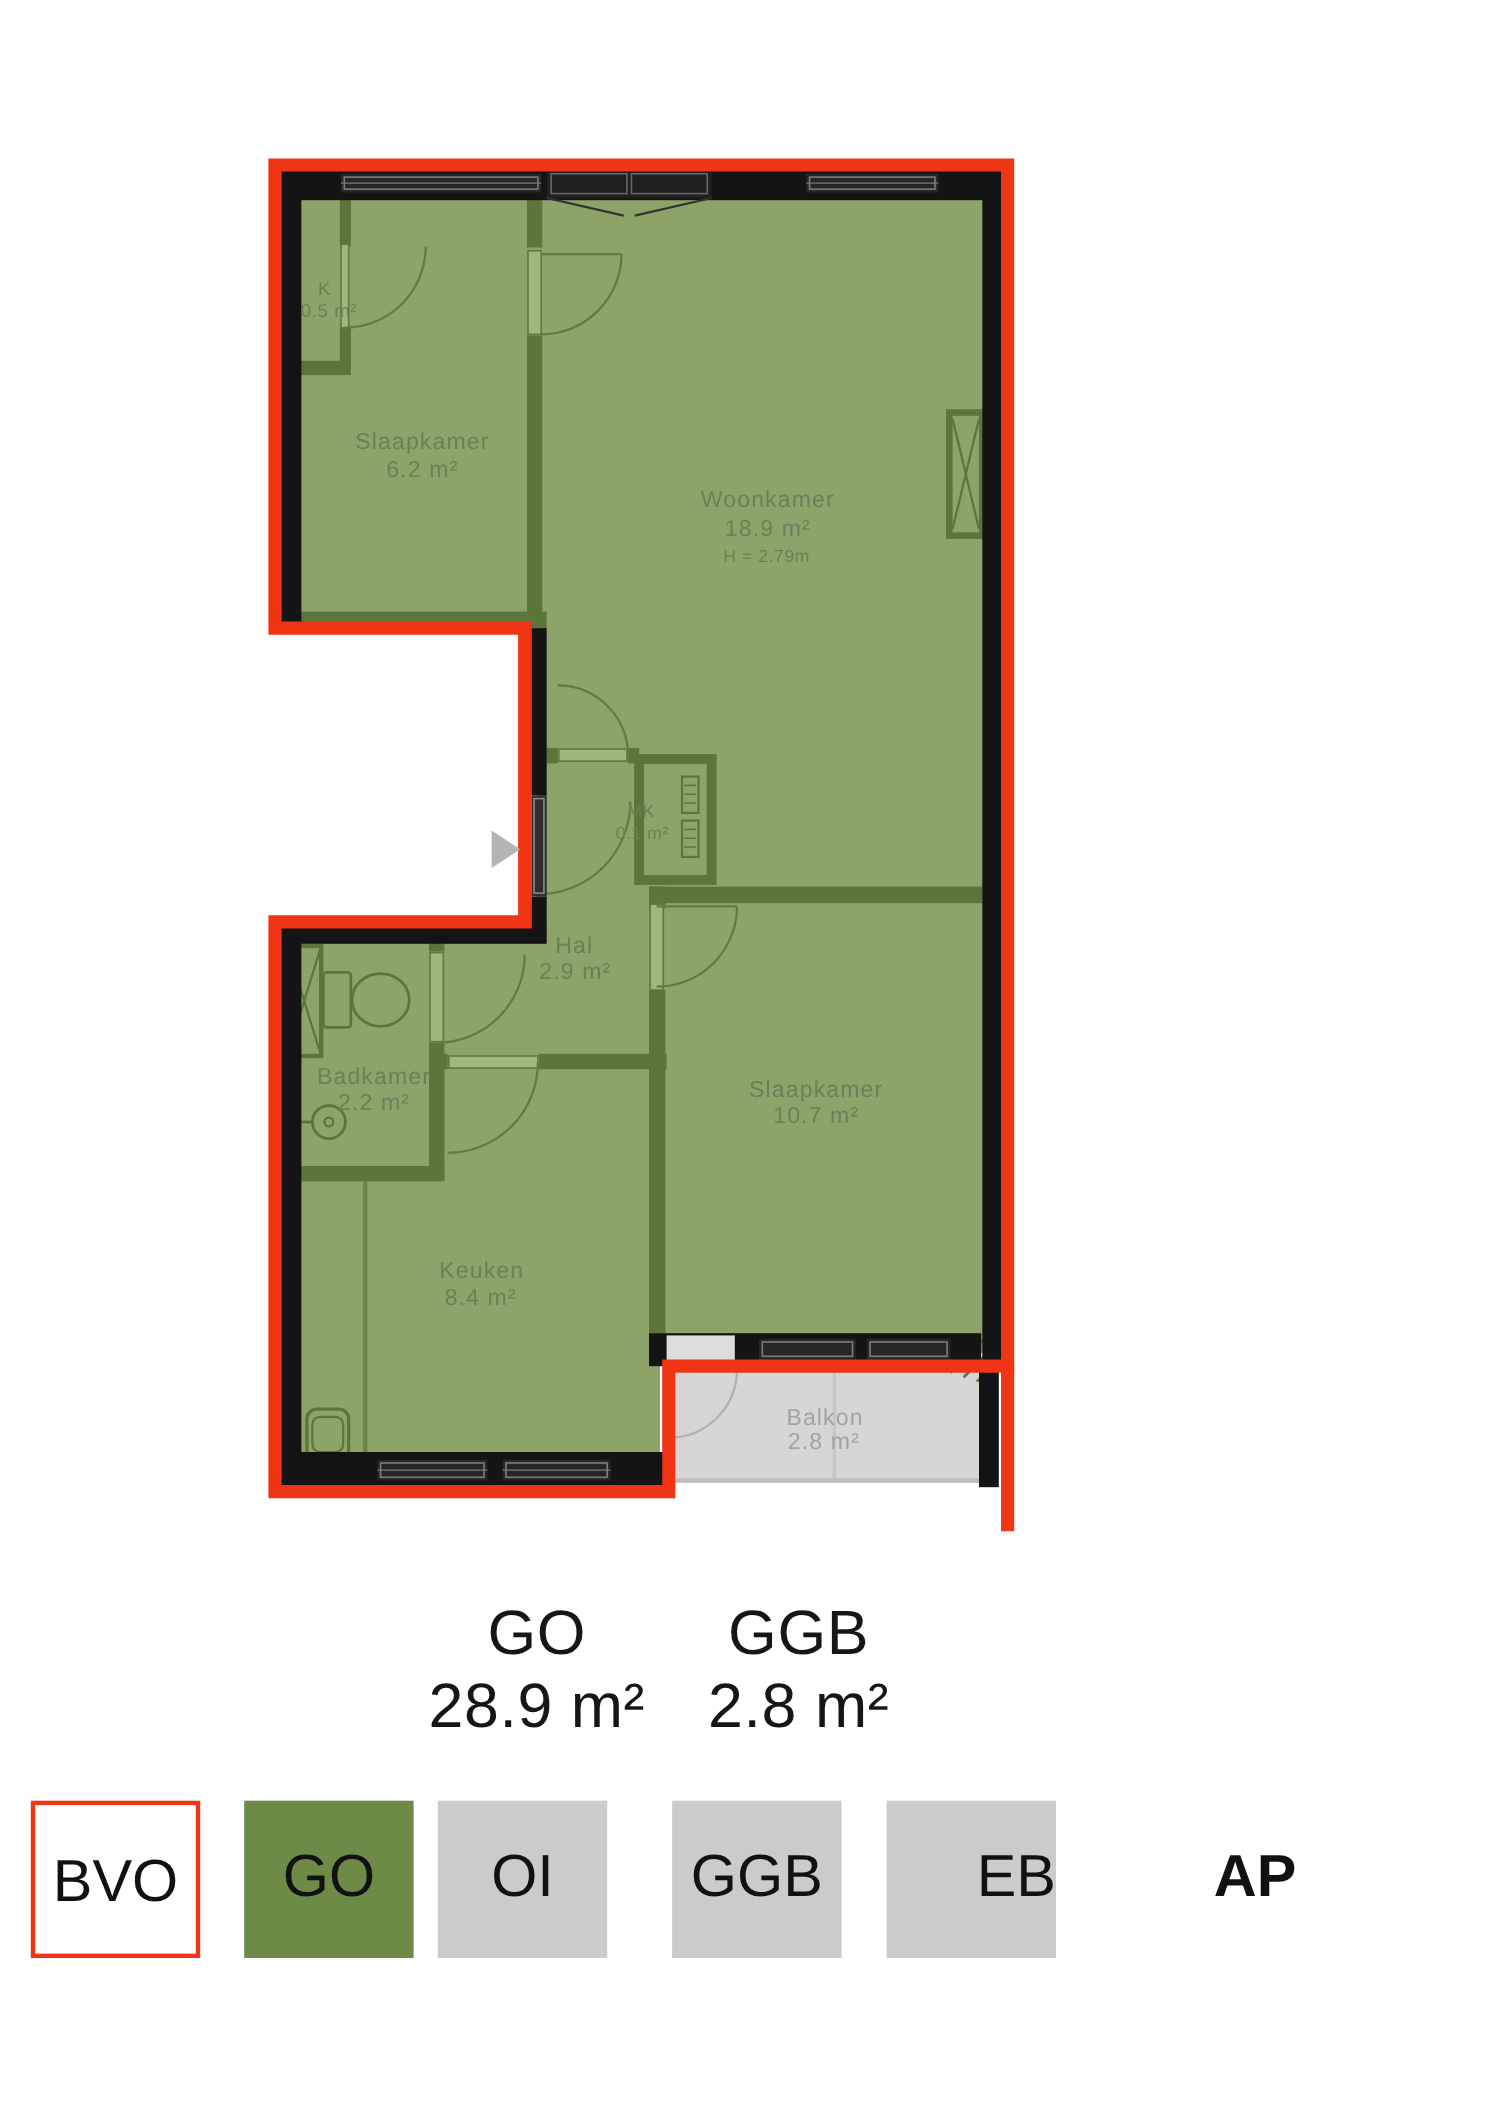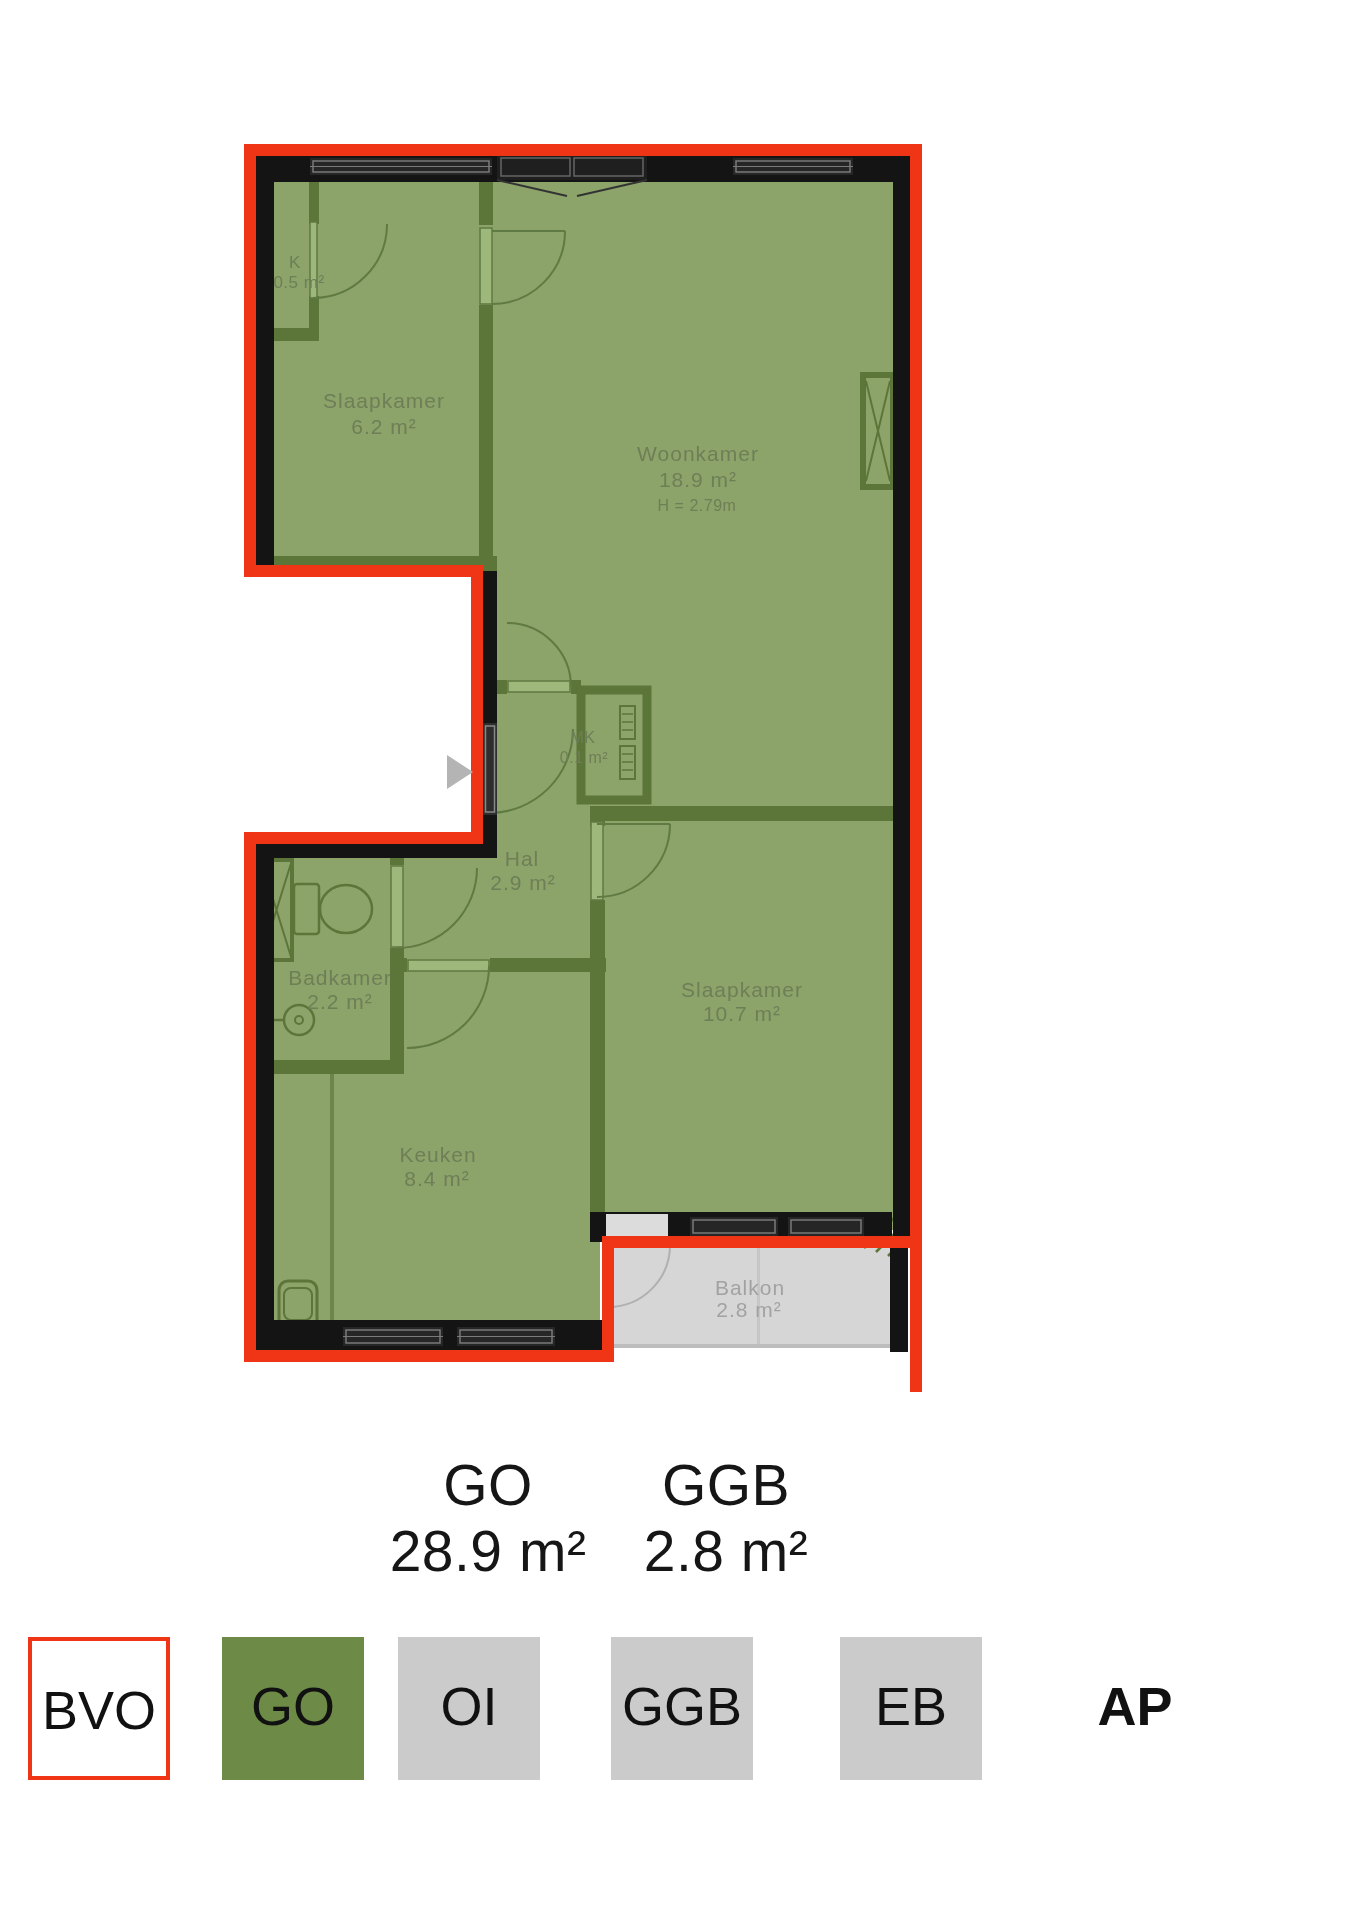--- a/index.html
+++ b/index.html
@@ -9,21 +9,21 @@
   
   .rl{fill:#6e7e57;font-family:"Liberation Sans",sans-serif;font-size:21px;letter-spacing:1px;text-anchor:middle;}
   .s17{font-size:17px;letter-spacing:.5px;}
   .s16{font-size:16px;letter-spacing:.5px;}
   .gray-lbl{fill:#a2a2a2;}
   
   .summary-col{position:absolute;transform:translateX(-50%);text-align:center;
                color:#161616;font-size:57px;line-height:66px;letter-spacing:.5px;white-space:nowrap;}
   
   .legend{position:absolute;left:0;top:1637px;width:1358px;height:143px;}
-  .lg-item{position:absolute;top:0;width:142px;height:143px;box-sizing:border-box;
+  .lg-item{position:absolute;top:0;width:154px;height:143px;box-sizing:border-box;
            text-align:center;line-height:139px;font-size:54px;color:#111;}
   .lg-outline{background:#ffffff;border:4px solid #f03517;}
   .lg-green{background:#6d8a47;}
   .lg-gray{background:#cbcbcb;}
   .lg-none{background:transparent;}
 </style>
 </head>
 <body>
 
 <div class="page">
@@ -207,17 +207,17 @@
   <div class="summary-col" style="left:726px;top:1452px;">
     <div>GGB</div>
     <div>2.8 m²</div>
   </div>
 
   <div class="legend">
     <div class="lg-item lg-outline" style="left:28px;">BVO</div>
     <div class="lg-item lg-green" style="left:222px;">GO</div>
     <div class="lg-item lg-gray" style="left:398px;">OI</div>
     <div class="lg-item lg-gray" style="left:611px;">GGB</div>
-    <div class="lg-item lg-gray" style="left:840px;">EB</div>
+    <div class="lg-item lg-gray" style="left:806px;text-align:right;">EB</div>
     <div class="lg-item lg-none" style="left:1064px;font-weight:bold;">AP</div>
   </div>
 
 </div>
 
 </body></html>

